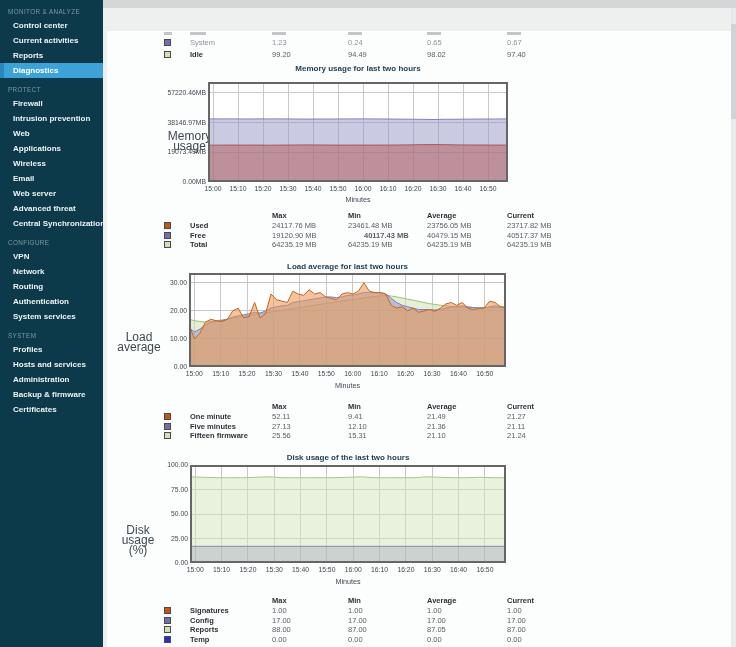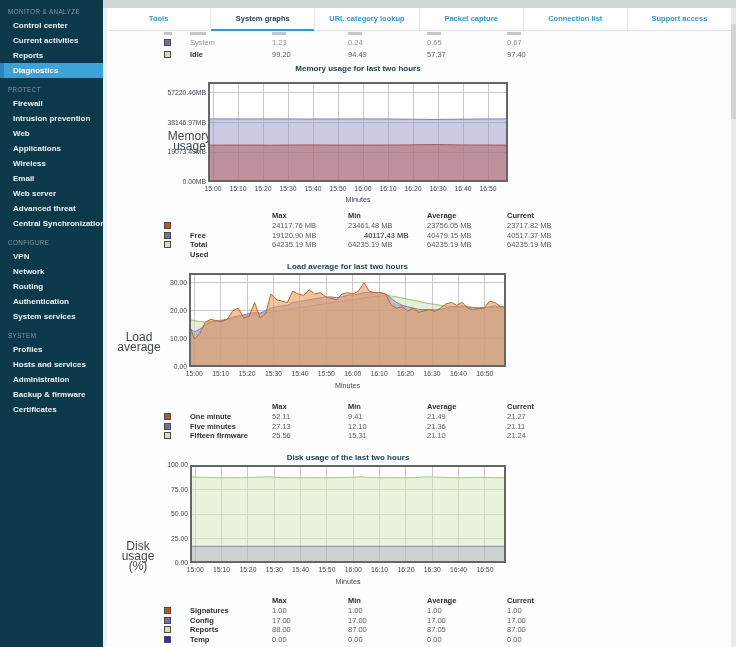--- a/index.html
+++ b/index.html
@@ -73,28 +73,20 @@
       <div class="sb-header">SYSTEM</div>
       <div class="sb-item">Profiles</div>
       <div class="sb-item">Hosts and services</div>
       <div class="sb-item">Administration</div>
       <div class="sb-item">Backup &amp; firmware</div>
       <div class="sb-item">Certificates</div>
     </div>
 
   <div id="main">
     <div id="topstrip"></div>
-    <div id="tabbar">
-        <div class="tab">Tools</div>
-        <div class="tab active">System graphs</div>
-        <div class="tab">URL category lookup</div>
-        <div class="tab">Packet capture</div>
-        <div class="tab">Connection list</div>
-        <div class="tab">Support access</div>
-      </div>
 
     <div id="content">
       <div id="cpu-table">
         <div class="abs" id="clipped-row" style="left:0;top:0;width:624px;height:5px;overflow:hidden;">
           <div class="stub" style="left:57px;width:8px;"></div>
           <div class="stub" style="left:83px;width:16px;"></div>
           <div class="stub" style="left:165px;width:14px;"></div>
           <div class="stub" style="left:241px;width:14px;"></div>
           <div class="stub" style="left:320px;width:14px;"></div>
           <div class="stub" style="left:400px;width:14px;"></div>
@@ -105,21 +97,21 @@
             <div class="lg-cell" style="left: 165px; top: 0px;">1.23</div>
             <div class="lg-cell" style="left: 241px; top: 0px;">0.24</div>
             <div class="lg-cell" style="left: 320px; top: 0px;">0.65</div>
             <div class="lg-cell" style="left: 400px; top: 0px;">0.67</div>
           </div>
           <div class="abs" style="left: 0px; top: 19px; width: 624px; height: 11px;">
             <div class="swatch" style="left: 57px; top: 1px; background: rgb(207, 224, 181);"></div>
             <div class="lg-label" style="left: 83px; top: 0px;">Idle</div>
             <div class="lg-cell" style="left: 165px; top: 0px;">99.20</div>
             <div class="lg-cell" style="left: 241px; top: 0px;">94.49</div>
-            <div class="lg-cell" style="left: 320px; top: 0px;">57.37</div>
+            <div class="lg-cell" style="left: 320px; top: 0px;">98.02</div>
             <div class="lg-cell" style="left: 400px; top: 0px;">97.40</div>
           </div>
         </div>
 
       <div class="chart-block">
           <div class="chart-title" style="left: 101px; top: 33px; width: 300px;">Memory usage for last two hours</div>
           <div class="ylabel" style="left: 45px; top: 100px; width: 75px;">
             <div>Memory</div>
             <div>usage</div>
           </div>
@@ -163,21 +155,21 @@
           <div class="xtick" style="left: 318px; top: 154px;">16:30</div>
           <div class="xtick" style="left: 343px; top: 154px;">16:40</div>
           <div class="xtick" style="left: 368px; top: 154px;">16:50</div>
           <div class="xlabel" style="left: 101px; top: 164px; width: 300px;">Minutes</div>
           <div class="abs" style="left: 0px; top: 180px; width: 624px;">
             <div class="lg-head" style="left: 165px; top: 0px;">Max</div>
             <div class="lg-head" style="left: 241px; top: 0px;">Min</div>
             <div class="lg-head" style="left: 320px; top: 0px;">Average</div>
             <div class="lg-head" style="left: 400px; top: 0px;">Current</div>
             <div class="swatch" style="left: 57px; top: 11px; background: rgb(198, 84, 20);"></div>
-            <div class="lg-label" style="left: 83px; top: 10px; margin-top: 29px;">Used</div>
+            <div class="lg-label" style="left: 83px; top: 10px;">Used</div>
             <div class="lg-cell" style="left: 165px; top: 10px;">24117.76 MB</div>
             <div class="lg-cell" style="left: 241px; top: 10px;">23461.48 MB</div>
             <div class="lg-cell" style="left: 320px; top: 10px;">23756.05 MB</div>
             <div class="lg-cell" style="left: 400px; top: 10px;">23717.82 MB</div>
             <div class="swatch" style="left: 57px; top: 20.5px; background: rgb(112, 112, 176);"></div>
             <div class="lg-label" style="left: 83px; top: 19.5px;">Free</div>
             <div class="lg-cell" style="left: 165px; top: 19.5px;">19120.90 MB</div>
             <div class="lg-cell" style="left: 257px; top: 19.5px; font-weight: bold;">40117.43 MB</div>
             <div class="lg-cell" style="left: 320px; top: 19.5px;">40479.15 MB</div>
             <div class="lg-cell" style="left: 400px; top: 19.5px;">40517.37 MB</div>
@@ -257,21 +249,21 @@
             <div class="swatch" style="left: 57px; top: 30px; background: rgb(207, 224, 181);"></div>
             <div class="lg-label" style="left: 83px; top: 29px;">Fifteen firmware</div>
             <div class="lg-cell" style="left: 165px; top: 29px;">25.56</div>
             <div class="lg-cell" style="left: 241px; top: 29px;">15.31</div>
             <div class="lg-cell" style="left: 320px; top: 29px;">21.10</div>
             <div class="lg-cell" style="left: 400px; top: 29px;">21.24</div>
           </div>
         </div>
       <div class="chart-block">
           <div class="chart-title" style="left: 83px; top: 422px; width: 316px;">Disk usage of the last two hours</div>
-          <div class="ylabel" style="left: 0px; top: 494px; width: 62px; margin-top: 16px;">
+          <div class="ylabel" style="left: 0px; top: 494px; width: 62px;">
             <div>Disk</div>
             <div>usage</div>
             <div>(%)</div>
           </div>
           <svg width="316" height="98" viewBox="0 0 316 98" class="plot" style="left: 83px; top: 434px;">
             <line x1="5.266666666666667" y1="0" x2="5.266666666666667" y2="98" stroke="#c8c8c8" stroke-width="1" shape-rendering="crispEdges"></line>
             <line x1="31.6" y1="0" x2="31.6" y2="98" stroke="#c8c8c8" stroke-width="1" shape-rendering="crispEdges"></line>
             <line x1="57.93333333333333" y1="0" x2="57.93333333333333" y2="98" stroke="#c8c8c8" stroke-width="1" shape-rendering="crispEdges"></line>
             <line x1="84.26666666666667" y1="0" x2="84.26666666666667" y2="98" stroke="#c8c8c8" stroke-width="1" shape-rendering="crispEdges"></line>
             <line x1="110.6" y1="0" x2="110.6" y2="98" stroke="#c8c8c8" stroke-width="1" shape-rendering="crispEdges"></line>

